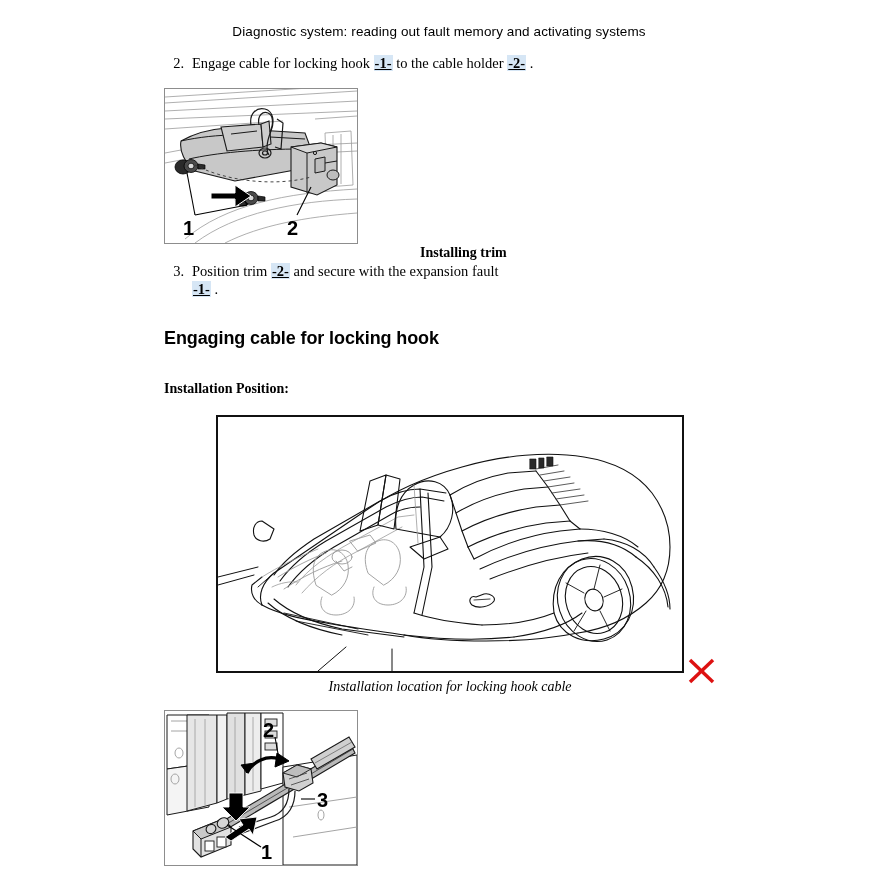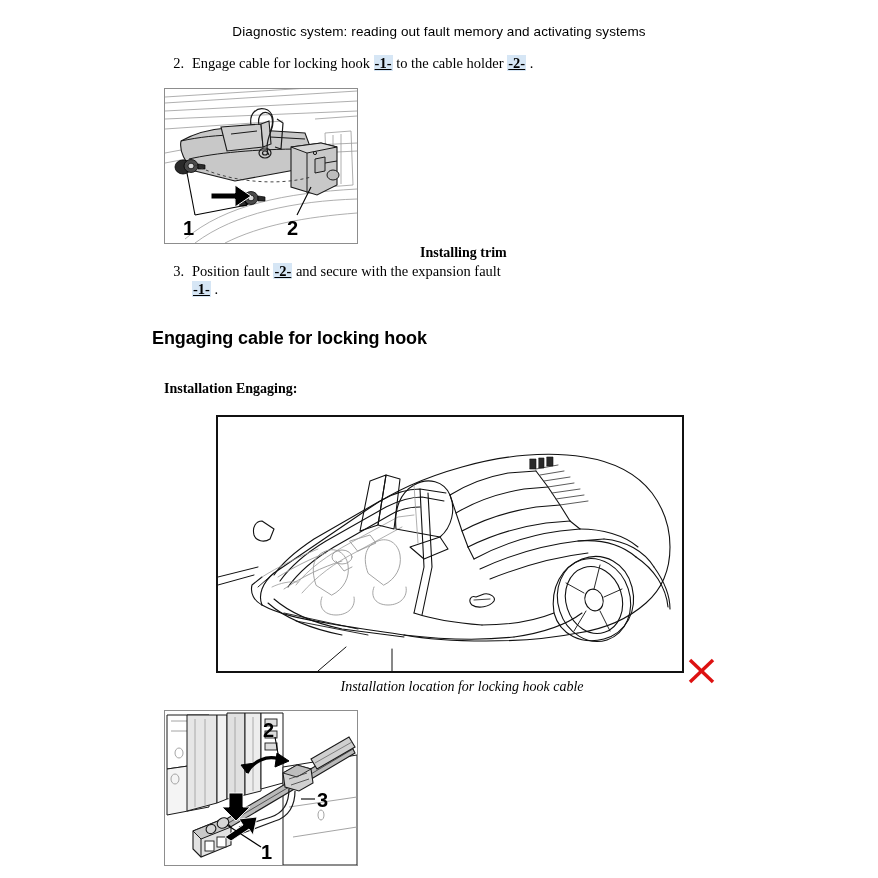--- a/index.html
+++ b/index.html
@@ -223,31 +223,31 @@
 
       <text x="18" y="146" font-family="Liberation Sans, sans-serif" font-size="20" font-weight="bold" fill="#000">1</text>
       <text x="122" y="146" font-family="Liberation Sans, sans-serif" font-size="20" font-weight="bold" fill="#000">2</text>
     </svg>
   </div>
 
   <div class="caption-bolditalic" style="left:420px; top:245px;">Installing trim</div>
 
   <div class="step" style="left:164px; top:262px; width:400px;">
     <span class="step-num">3.</span>
-    <span class="step-body"><span>Position fault</span>
+    <span class="step-body"><span>Position trim</span>
       <span class="ref">-2-</span>
       <span>and secure with the expansion fault</span><br>
       <span class="ref">-1-</span>
       <span>.</span>
     </span>
   </div>
 
-  <div class="section-heading" style="left:152px; top:328px;">Engaging cable for locking hook</div>
-
-  <div class="sub-label" style="left:164px; top:381px;">Installation Engaging:</div>
+  <div class="section-heading" style="left:164px; top:328px;">Engaging cable for locking hook</div>
+
+  <div class="sub-label" style="left:164px; top:381px;">Installation Position:</div>
 
   <div class="figure figure-bold" style="left:216px; top:415px; width:468px; height:258px;">
     <svg width="464" height="254" viewBox="0 0 464 254">
       <g fill="none" stroke="#111111" stroke-width="1.1" stroke-linejoin="round" stroke-linecap="round">
 
         <path d="M0 160 L 40 150" stroke-width="1"></path>
         <path d="M0 168 L 36 158" stroke-width="1"></path>
         <path d="M174 254 L 174 232" stroke-width="1"></path>
         <path d="M100 254 L 128 230" stroke-width="1"></path>
 
@@ -377,21 +377,21 @@
 
   <div class="x-mark">
     <svg width="32" height="32" viewBox="0 0 32 32">
       <g stroke="#dd1111" stroke-width="3.4" stroke-linecap="butt">
         <line x1="4" y1="5" x2="27" y2="27"></line>
         <line x1="27" y1="5" x2="4" y2="27"></line>
       </g>
     </svg>
   </div>
 
-  <div class="caption-italic" style="left:228px; top:679px; width:468px;">Installation location for locking hook cable</div>
+  <div class="caption-italic" style="left:216px; top:679px; width:468px;">Installation location for locking hook cable</div>
 
   <div class="figure figure-thin" style="left:164px; top:710px; width:194px; height:156px;">
     <svg width="192" height="154" viewBox="0 0 192 154">
 
       <g stroke="#1a1a1a" stroke-width="1" fill="#ffffff">
         <path d="M2 4 L 44 4 L 44 52 L 2 58 Z"></path>
         <path d="M2 58 L 44 52 L 44 96 L 2 104 Z" fill="#f4f4f4"></path>
       </g>
       <g stroke="#9a9a9a" stroke-width="0.9" fill="none">
         <path d="M6 10 L 40 10"></path>

